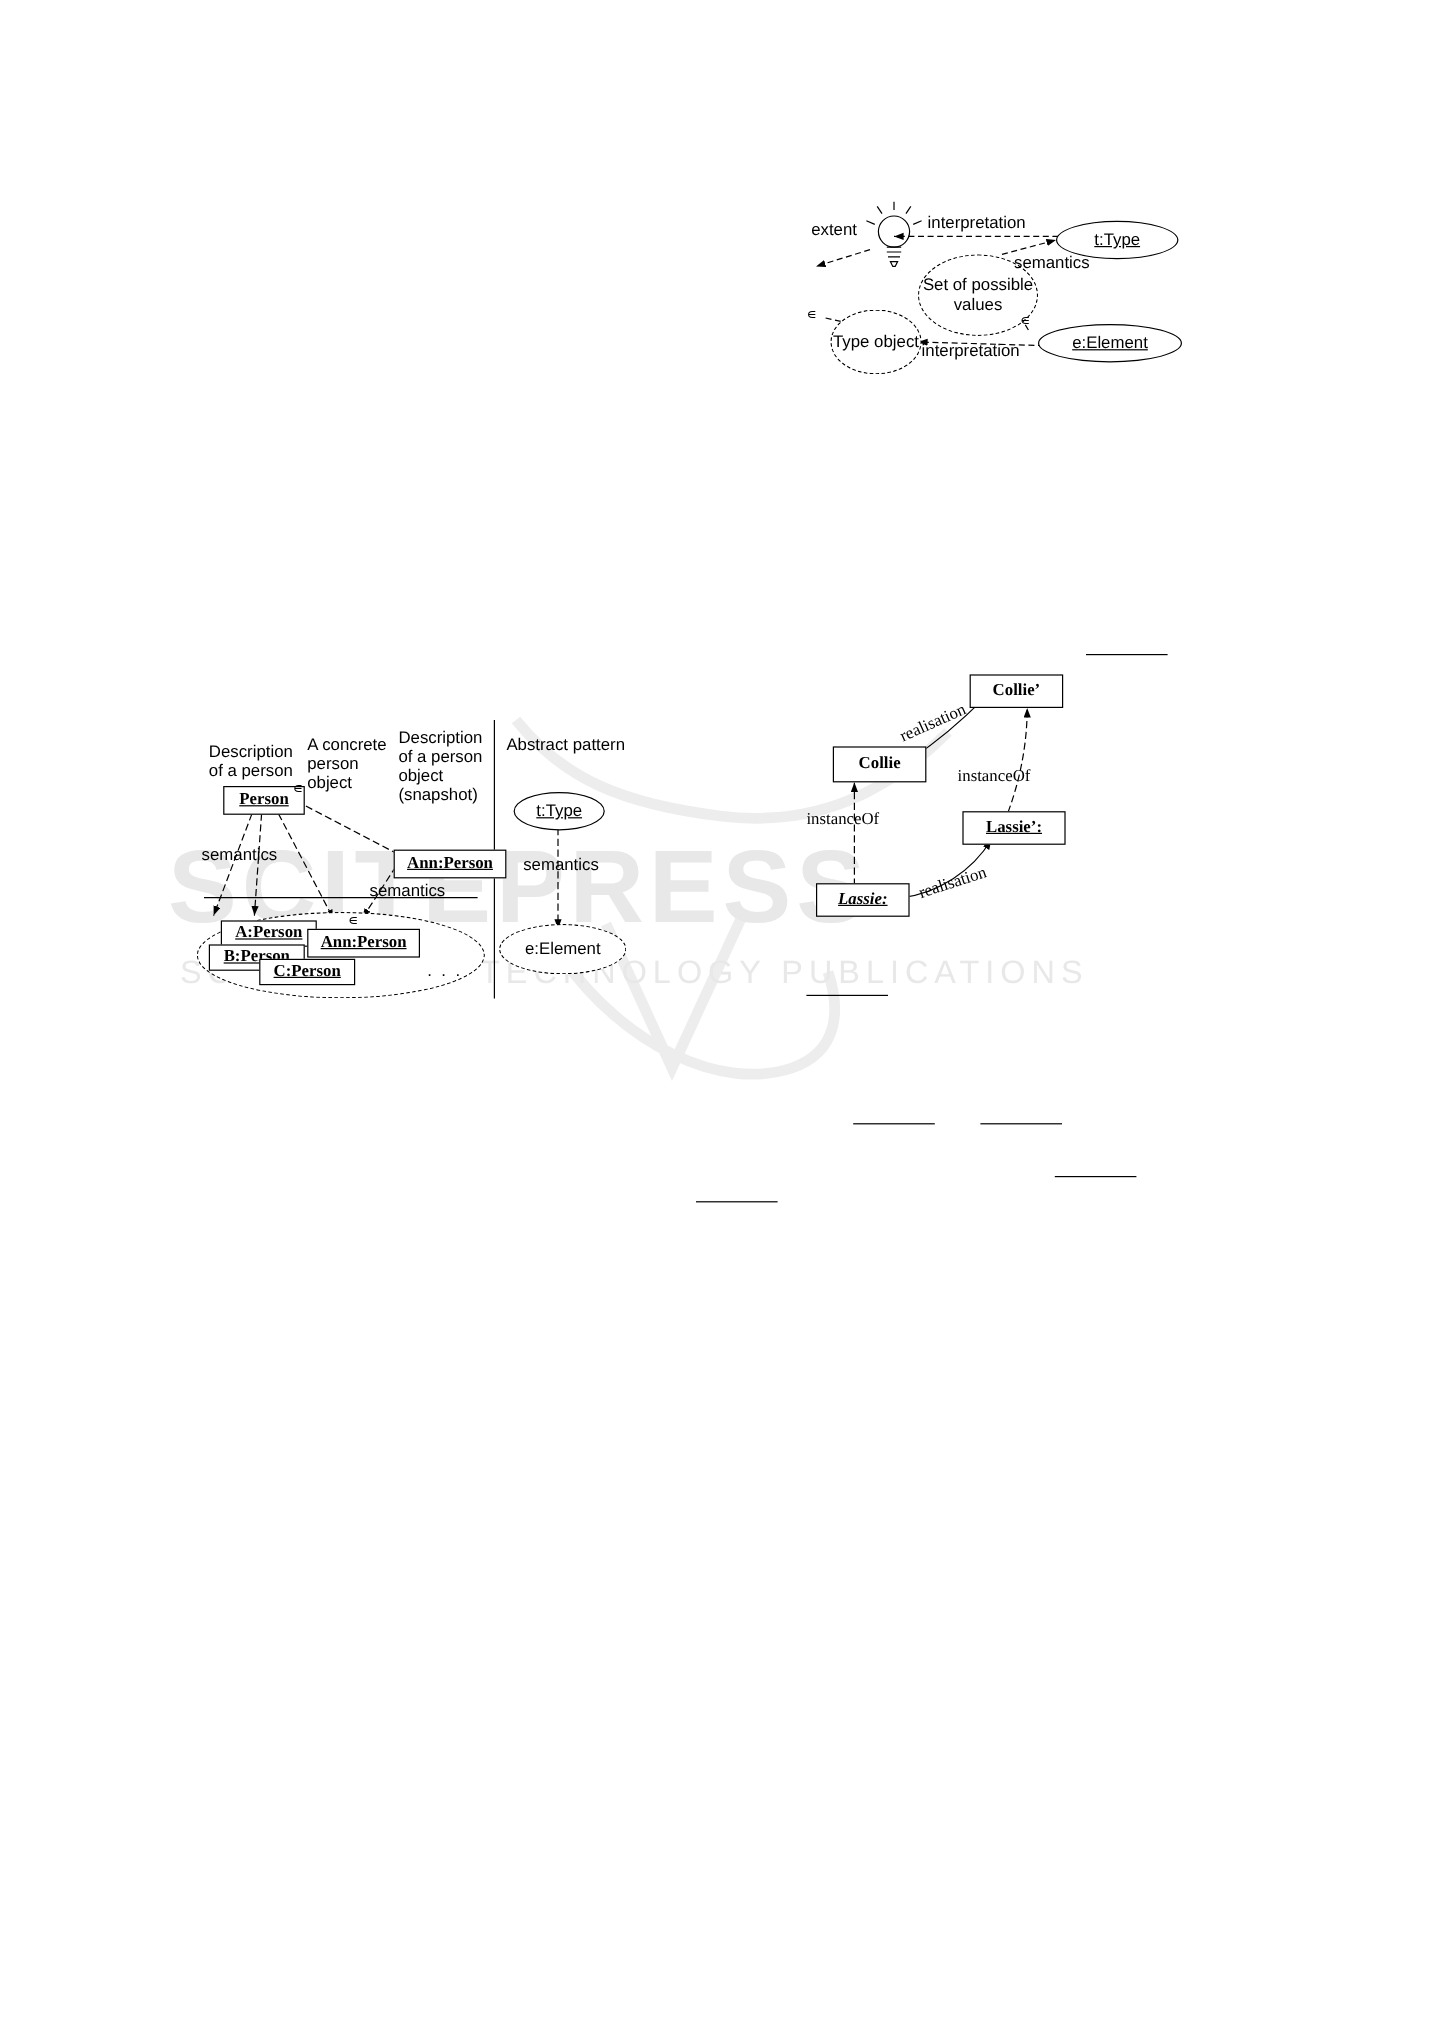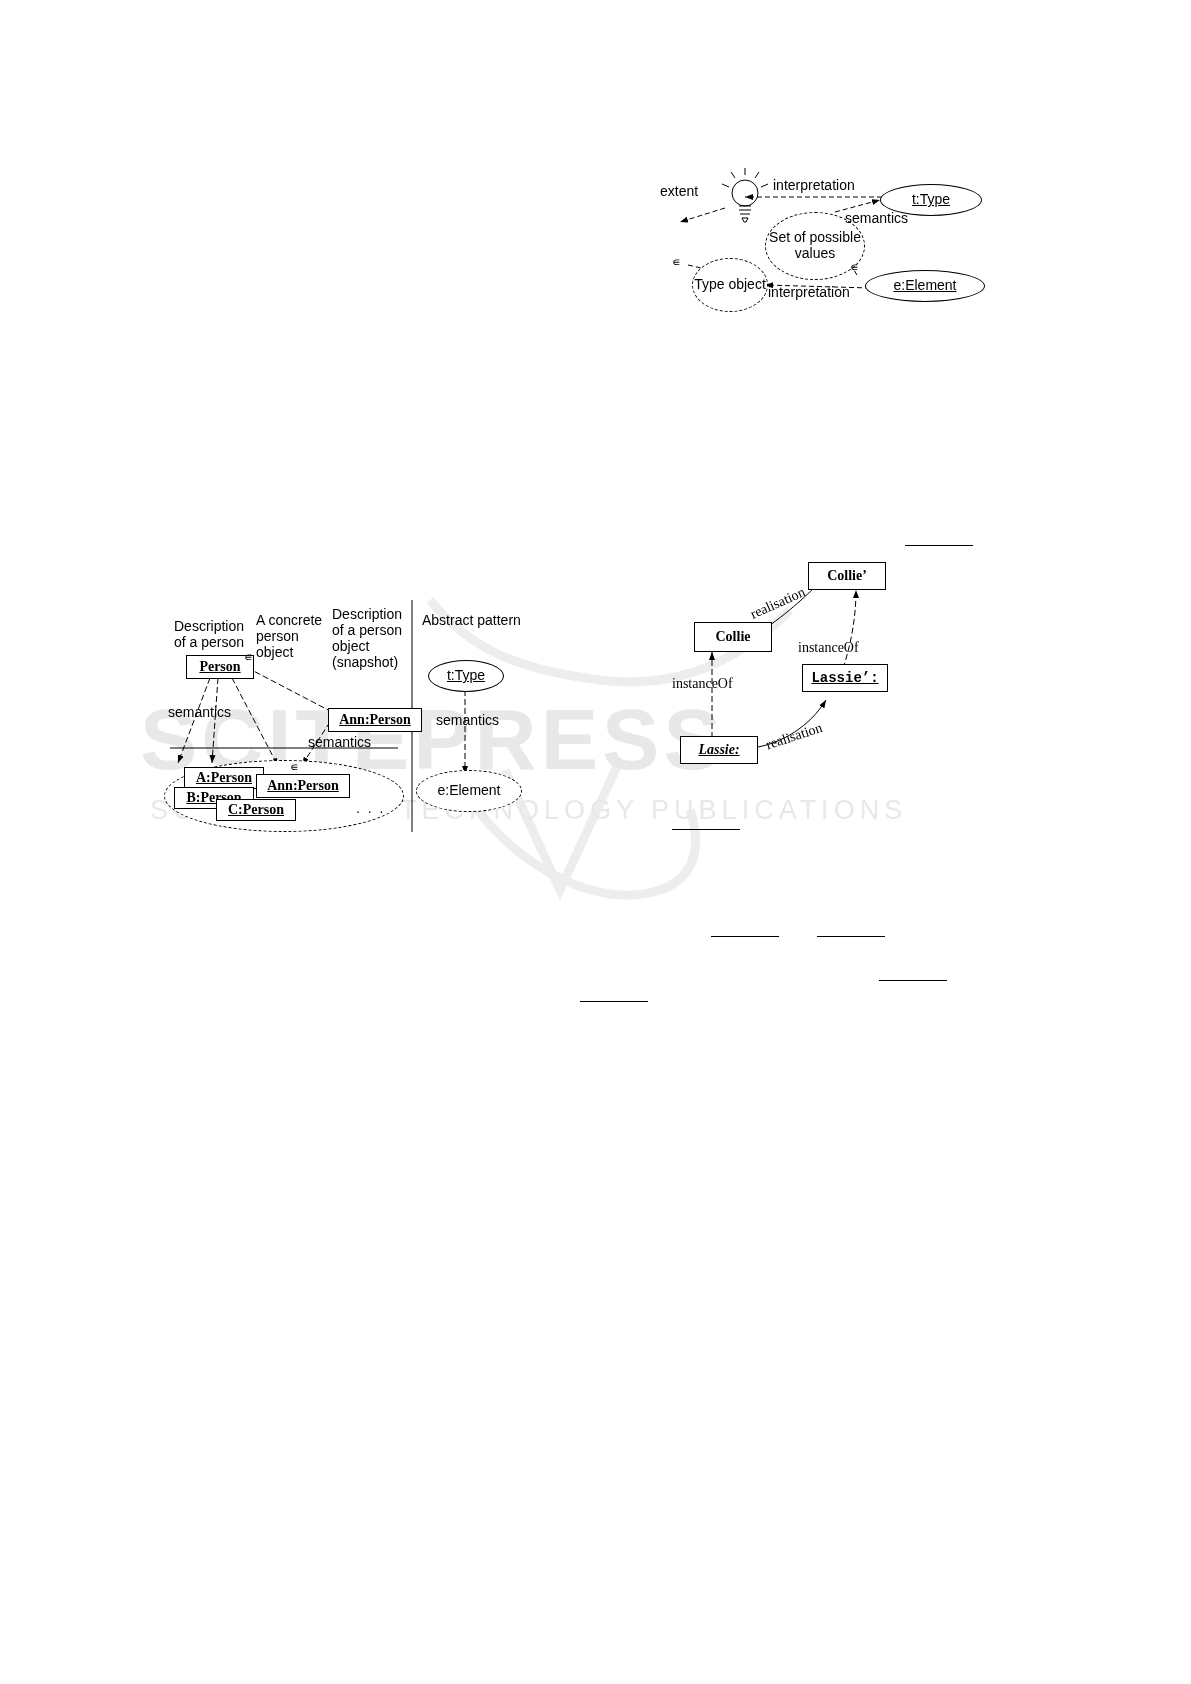--- a/index.html
+++ b/index.html
@@ -184,21 +184,21 @@
     </div>
 
     <div class="ellipse solid underlined" style="left:320px; top:24px; width:100px; height:30px; font-size:14px;">
       <span>t:Type</span>
     </div>
 
     <div class="ellipse solid underlined" style="left:305px; top:110px; width:118px; height:30px; font-size:14px;">
       <span>e:Element</span>
     </div>
 
-    <div class="lbl" style="left:100px; top:23px;">extent</div>
+    <div class="lbl" style="left:116px; top:23px;">extent</div>
     <div class="lbl" style="left:213px; top:17px;">interpretation</div>
     <div class="lbl" style="left:285px; top:50px;">semantics</div>
     <div class="lbl" style="left:208px; top:124px;">interpretation</div>
 
     <div class="eps" style="left:112px; top:95px;">∊</div>
     <div class="eps" style="left:290px; top:100px;">∊</div>
   </div>
 
   <div class="rule" style="left:905px; top:545px; width:68px;"></div>
   <div class="rule" style="left:580px; top:1001px; width:68px;"></div>
@@ -304,21 +304,21 @@
 
       <path d="M92 188 C122 184, 150 166, 166 140" fill="none" stroke="#000" stroke-width="1" marker-end="url(#arrF3)"></path>
     </svg>
 
     <div class="node-rect" style="left:148px; top:2px; width:76px; height:26px;">
       <span>Collie’</span>
     </div>
     <div class="node-rect" style="left:34px; top:62px; width:76px; height:28px;">
       <span>Collie</span>
     </div>
-    <div class="node-rect underline" style="left:142px; top:104px; width:84px; height:26px;font-family:Liberation Mono, monospace;">
+    <div class="node-rect underline" style="left:142px; top:116px; width:84px; height:26px;">
       <span>Lassie’:</span>
     </div>
     <div class="node-rect underline" style="left:20px; top:176px; width:76px; height:26px;font-style:italic;">
       <span>Lassie:</span>
     </div>
 
     <div class="lbl lbl-serif" style="left:88px; top:48px; transform:rotate(-24deg); transform-origin:left top;">realisation</div>
     <div class="lbl lbl-serif" style="left:138px; top:80px;">instanceOf</div>
     <div class="lbl lbl-serif" style="left:12px; top:116px;">instanceOf</div>
     <div class="lbl lbl-serif" style="left:104px; top:178px; transform:rotate(-18deg); transform-origin:left top;">realisation</div>

